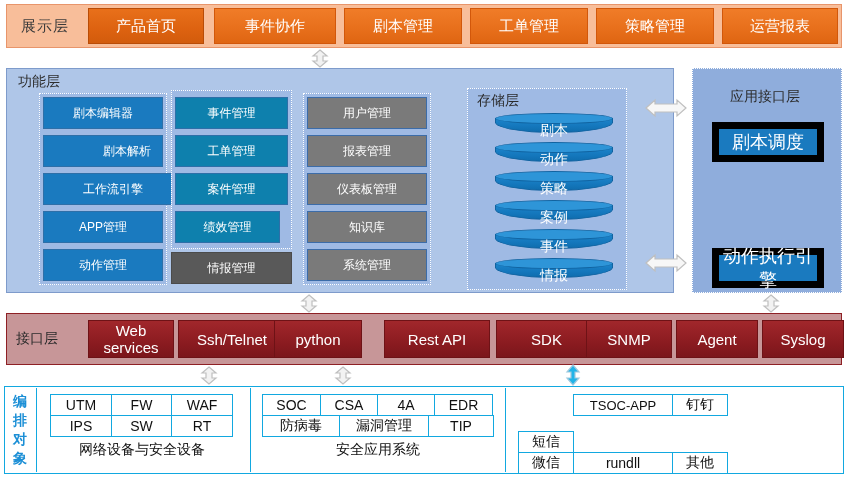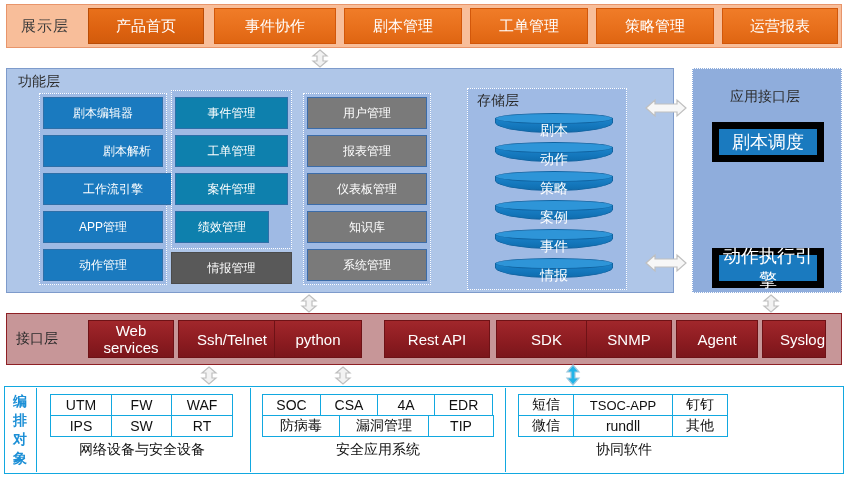--- a/index.html
+++ b/index.html
@@ -188,21 +188,21 @@
   <div class="abs col-wrap fcol2"></div>
   <div class="abs fbtn teal center" style="left:175px;top:97px;width:113px;">
       <span>事件管理</span>
     </div>
   <div class="abs fbtn teal center" style="left:175px;top:135px;width:113px;">
       <span>工单管理</span>
     </div>
   <div class="abs fbtn teal center" style="left:175px;top:173px;width:113px;">
       <span>案件管理</span>
     </div>
-  <div class="abs fbtn teal center" style="left:175px;top:211px;width:94px;">
+  <div class="abs fbtn teal center" style="left:175px;top:211px;width:105px;">
       <span>绩效管理</span>
     </div>
   <div class="abs fbtn gray center" style="left:171px;top:252px;width:121px;">
       <span>情报管理</span>
     </div>
 
   <div class="abs col-wrap fcol3"></div>
   <div class="abs fbtn grayb center" style="left:307px;top:97px;width:120px;">
       <span>用户管理</span>
     </div>
@@ -302,21 +302,21 @@
   </div>
   <div class="abs intf-btn center" style="left:496px;width:101px;">
     <span>SDK</span>
   </div>
   <div class="abs intf-btn center" style="left:586px;width:86px;">
     <span>SNMP</span>
   </div>
   <div class="abs intf-btn center" style="left:676px;width:82px;">
     <span>Agent</span>
   </div>
-  <div class="abs intf-btn center" style="left:762px;width:64px;align-items:flex-end;">
+  <div class="abs intf-btn center" style="left:762px;width:82px;">
     <span>Syslog</span>
   </div>
 
   <div class="arw" style="left:196px;top:366px;">
     <svg width="26" height="19" viewBox="0 0 26 19">
       <polygon points="13,1 20,7 16,7 16,12 20,12 13,18 6,12 10,12 10,7 6,7" fill="#F2F2F2" stroke="#BFBFBF" stroke-width="1.2"></polygon>
     </svg>
   </div>
   <div class="arw" style="left:330px;top:366px;">
     <svg width="26" height="19" viewBox="0 0 26 19">
@@ -364,21 +364,21 @@
         <div class="cell" style="width:90px;">漏洞管理</div>
         <div class="cell" style="width:66px;">TIP</div>
       </div>
     </div>
     <div class="caption">安全应用系统</div>
   </div>
 
   <div class="grp" style="left:518px;top:394px;width:212px;">
     <div class="cells">
       <div class="row">
-        <div class="cell" style="width:56px;">短信</div>
+        <div class="cell" style="width:56px;margin-top:37px;">短信</div>
         <div class="cell" style="width:100px;font-size:13px;">TSOC-APP</div>
         <div class="cell" style="width:56px;">钉钉</div>
       </div>
       <div class="row">
         <div class="cell" style="width:56px;">微信</div>
         <div class="cell" style="width:100px;">rundll</div>
         <div class="cell" style="width:56px;">其他</div>
       </div>
     </div>
     <div class="caption">协同软件</div>

